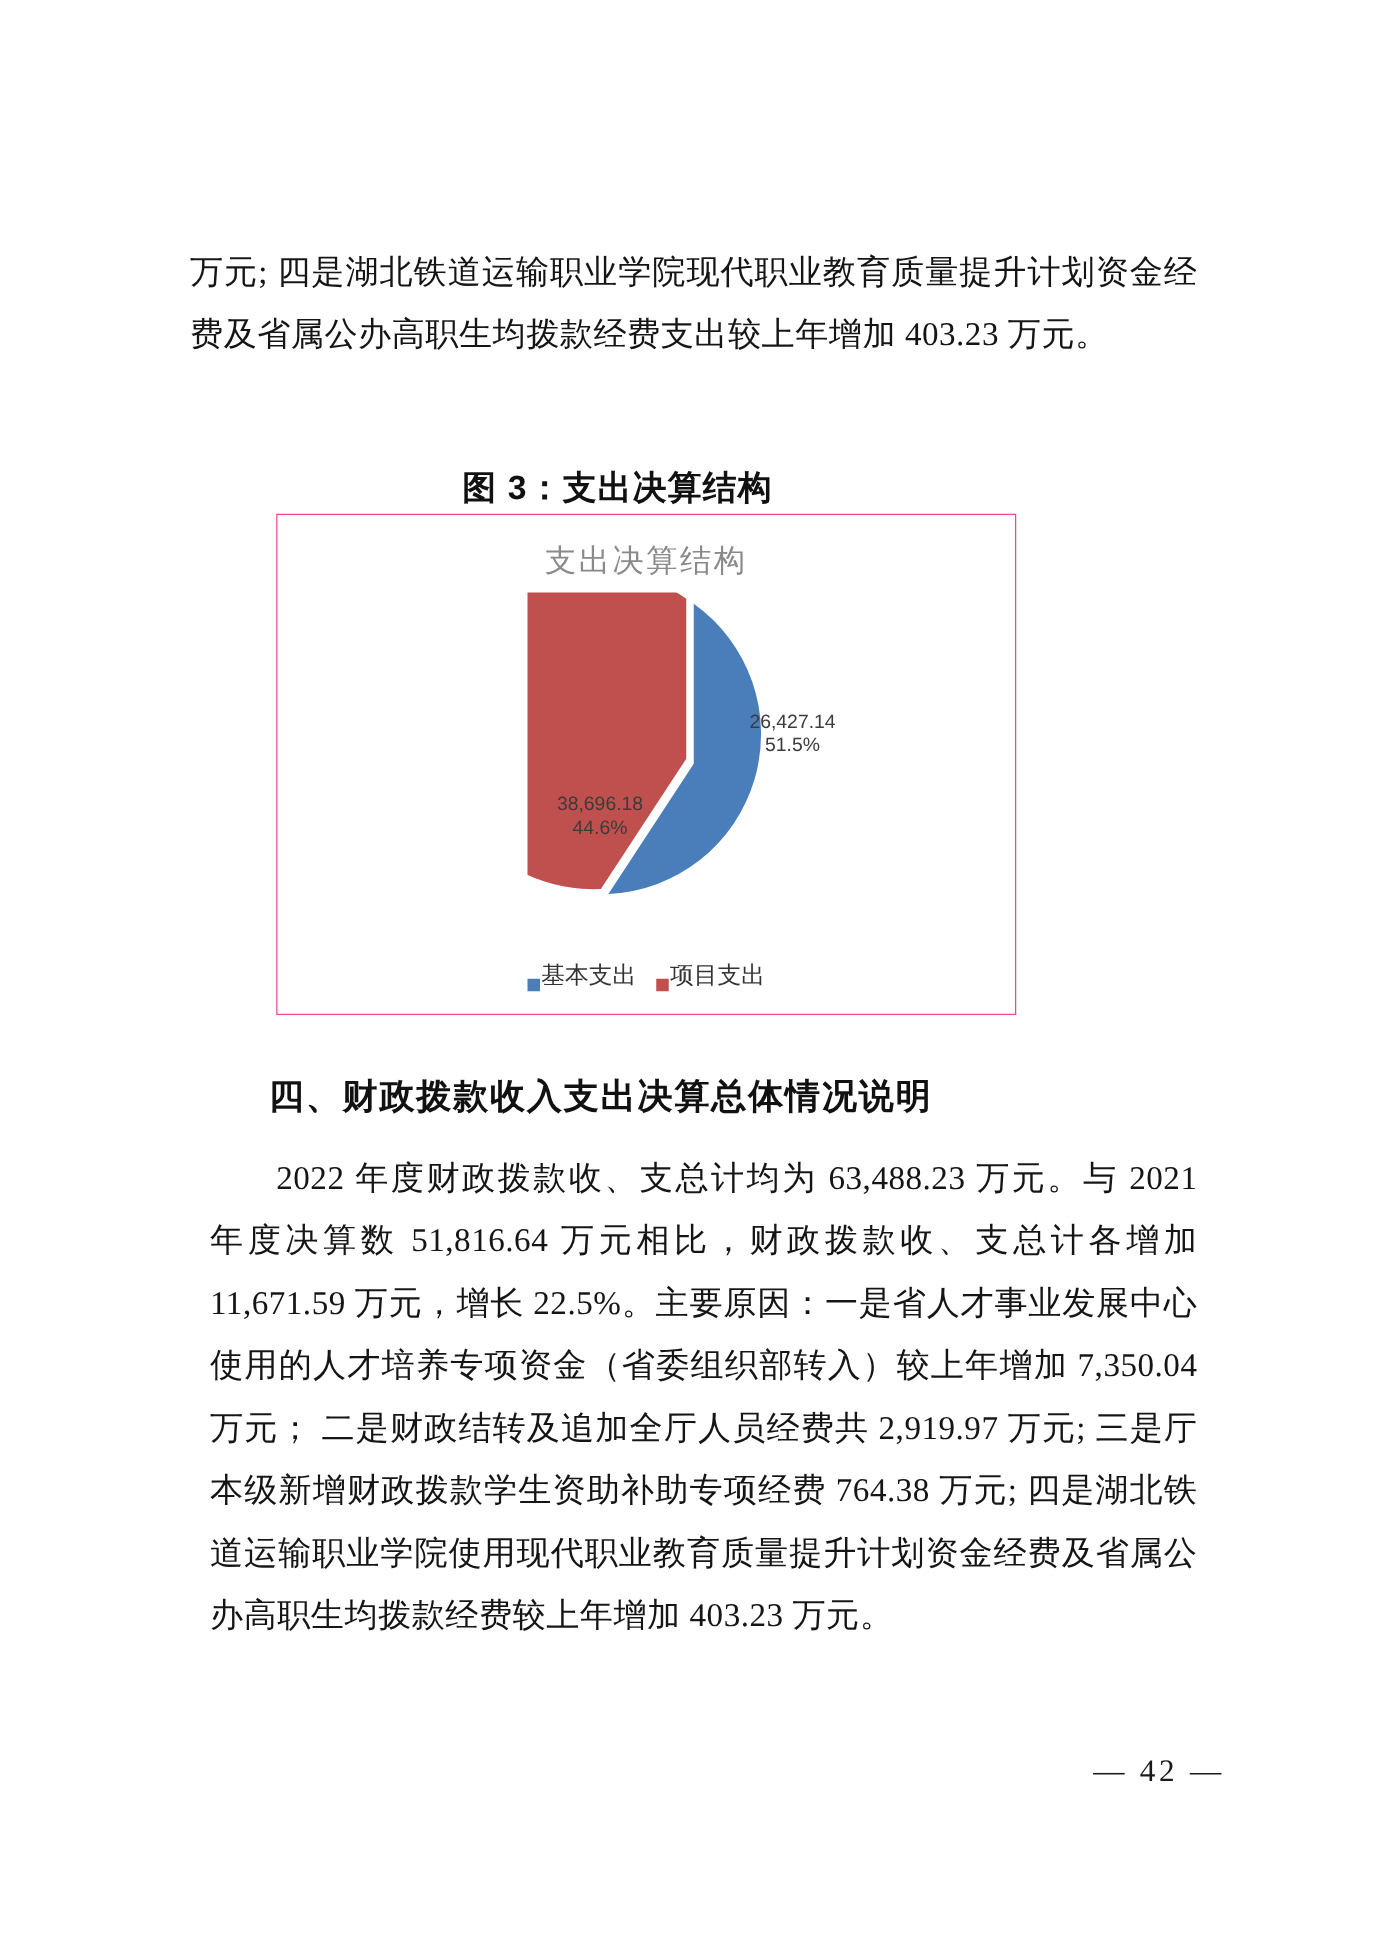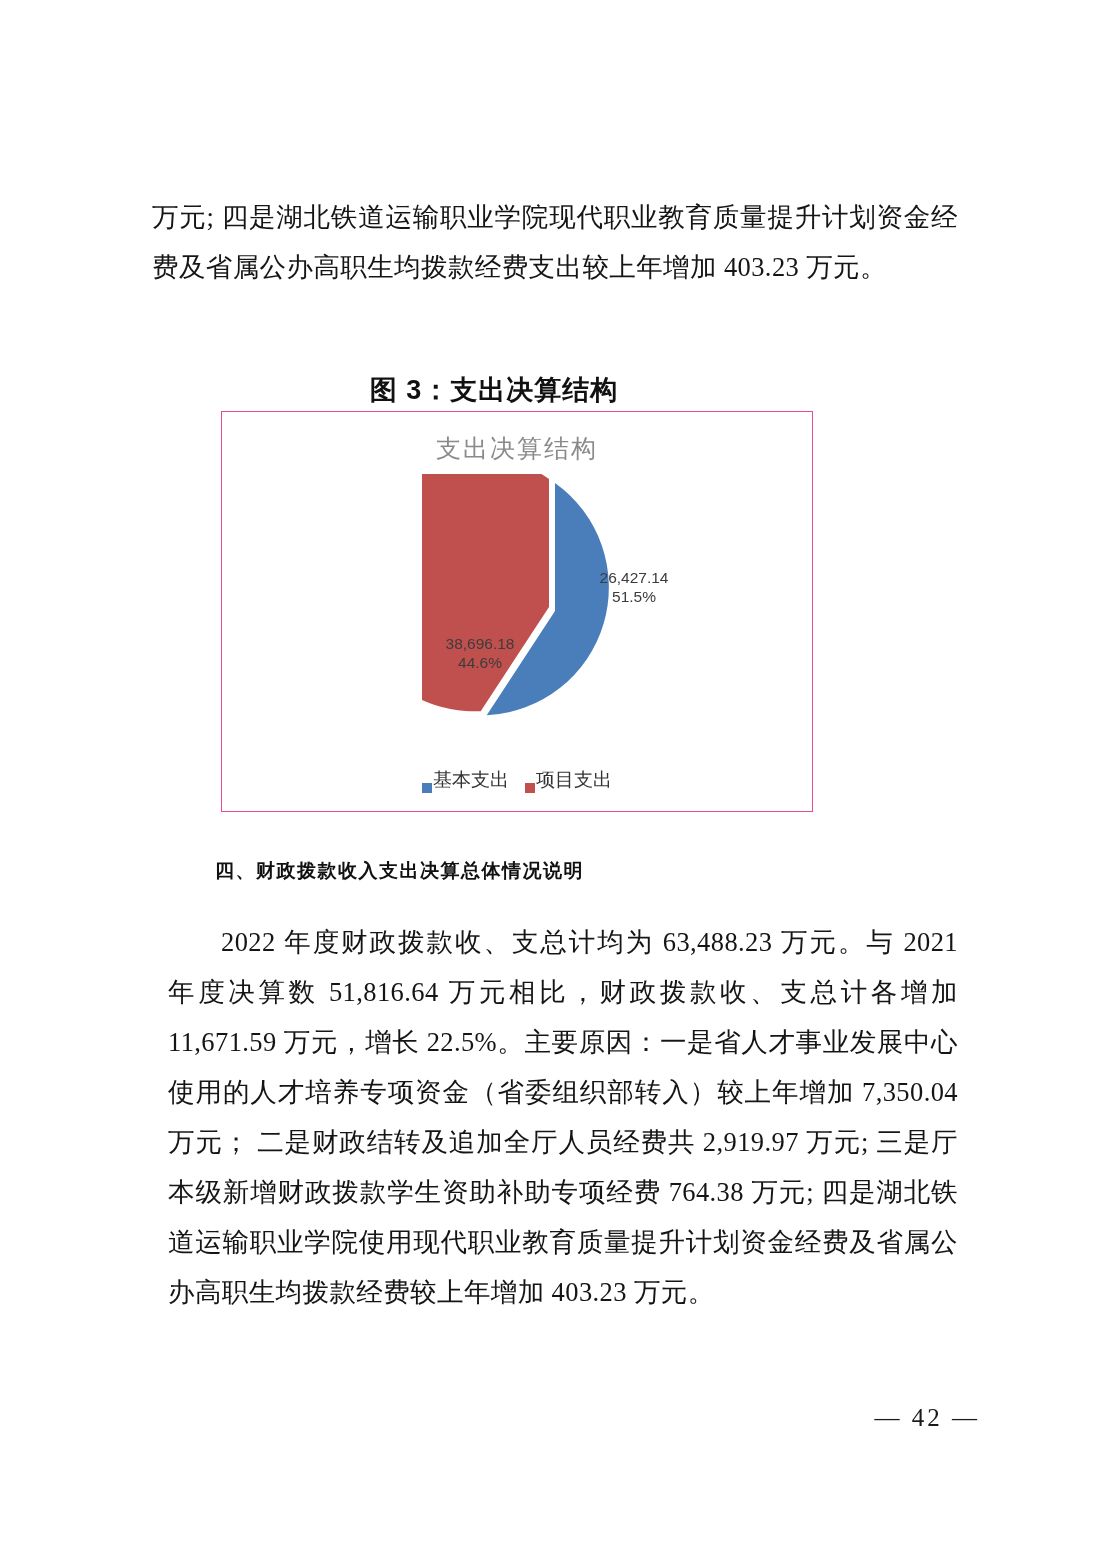--- a/index.html
+++ b/index.html
@@ -139,21 +139,21 @@
     display: inline-block;
   }
 
   
   .section-heading {
     position: absolute;
     left: 215px;
     top: 858px;
     font-family: "Liberation Sans", "DejaVu Sans", sans-serif;
     font-weight: bold;
-    font-size: 19px;
+    font-size: 28px;
     letter-spacing: 1.5px;
     color: #111111;
   }
 
   
   .page-number {
     position: absolute;
     right: 122px;
     top: 1404px;
     font-size: 25px;

